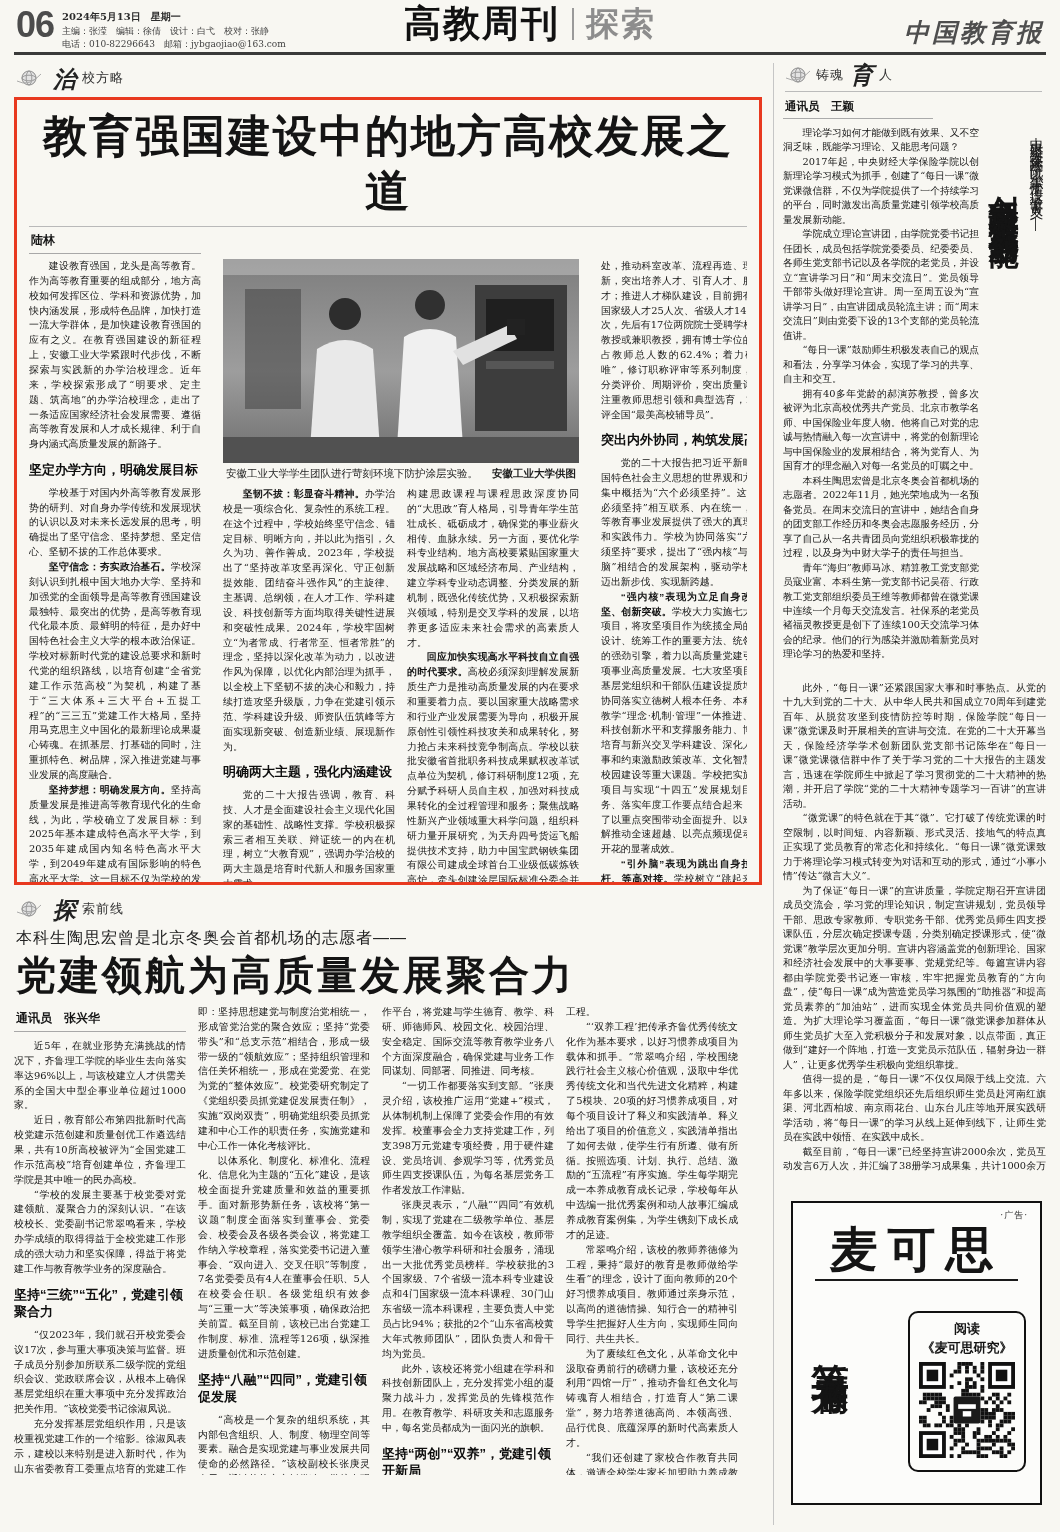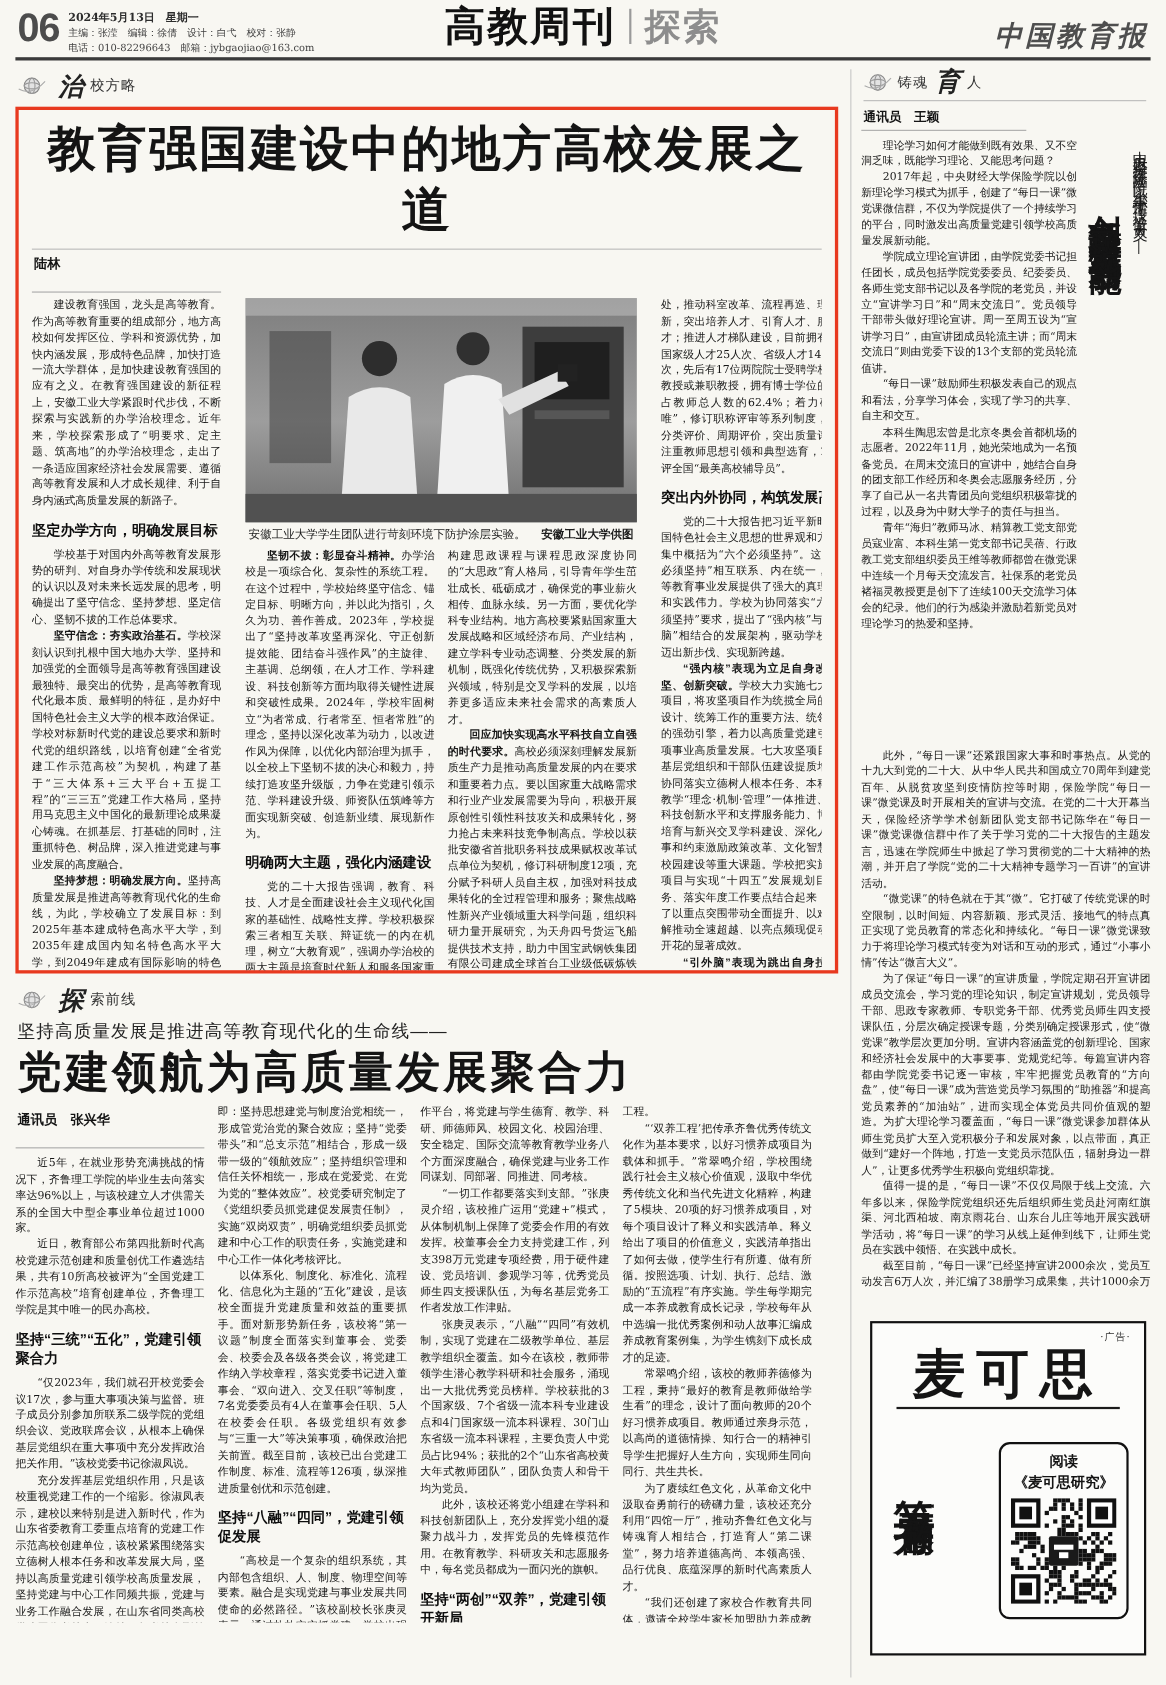--- a/index.html
+++ b/index.html
@@ -30,21 +30,21 @@
 
   
   .section-tag { display:flex; align-items:center; gap:5px; margin:5px 0 5px 2px; height:28px; }
   .tag-pre,.tag-post { font-family:"Liberation Sans","DejaVu Sans",sans-serif; font-size:13px; color:#333; letter-spacing:1px; }
   .tag-script { font-size:23px; font-weight:700; font-style:italic; color:#222; line-height:1; padding:0 1px; }
   .tag-underline { border-bottom:1px solid #bbb; padding-bottom:6px; margin-right:4px; }
 
   
   .main-box { border:3px solid #e8391f; padding:4px 12px 8px; height:788px; overflow:hidden; }
   .main-headline { font-family:"Liberation Sans","DejaVu Sans",sans-serif; font-weight:900; font-size:44px; letter-spacing:2px; text-align:center; line-height:1.25; padding:4px 0 8px; border-bottom:1px solid #b9b9b9; }
-  .byline { font-weight:700; font-size:12px; width:172px; border-bottom:1px solid #a8a8a8; padding:5px 0 16px 2px; margin-bottom:5px; }
+  .byline { font-weight:700; font-size:12px; width:172px; border-bottom:1px solid #a8a8a8; padding:5px 0 4px 2px; margin-bottom:5px; }
   .main-cols { display:flex; gap:22px; height:652px; overflow:hidden; }
   .ncol { width:172px; flex:none; overflow:hidden; }
   .mid { width:356px; flex:none; }
   .mid-cols { display:flex; gap:12px; height:418px; overflow:hidden; }
   .mid-cols .ncol { width:172px; }
 
   .photo-fig { margin-bottom:4px; }
   .photo-svg { width:356px; height:204px; display:block; }
   .photo-cap { font-size:10.5px; color:#1d1d1d; display:flex; justify-content:center; gap:14px; padding:4px 0 2px; }
   .photo-credit { font-family:"Liberation Sans","DejaVu Sans",sans-serif; font-weight:700; }
@@ -190,28 +190,29 @@
         <ellipse cx="13" cy="10" rx="7" ry="2.8" fill="none" stroke="#9a9a9a"></ellipse>
         <ellipse cx="13" cy="10" rx="2.8" ry="7" fill="none" stroke="#9a9a9a"></ellipse>
         <path d="M1 13 Q13 19.5 25 6" stroke="#ababab" fill="none"></path>
       </svg>
       <span class="tag-pre"></span>
       <span class="tag-script">探</span>
       <span class="tag-post">索前线</span>
     </div>
 
     <article>
-      <div class="bot-kicker">坚持高质量发展是推进高等教育现代化的生命线——</div>
+      <div class="bot-kicker">本科生陶思宏曾是北京冬奥会首都机场的志愿者——</div>
       <h2 class="bot-headline">党建领航为高质量发展聚合力</h2>
       <div class="bot-cols">
         <div class="ncol">
           <div class="byline">通讯员　张兴华</div>
           <div>
               <p class="body-p">近5年，在就业形势充满挑战的情况下，齐鲁理工学院的毕业生去向落实率达96%以上，与该校建立人才供需关系的全国大中型企事业单位超过1000家。</p>
               <p class="body-p">近日，教育部公布第四批新时代高校党建示范创建和质量创优工作遴选结果，共有10所高校被评为“全国党建工作示范高校”培育创建单位，齐鲁理工学院是其中唯一的民办高校。</p>
+              <p class="body-p">“学校的发展主要基于校党委对党建领航、凝聚合力的深刻认识。”在该校校长、党委副书记常翠鸣看来，学校办学成绩的取得得益于全校党建工作形成的强大动力和坚实保障，得益于将党建工作与教育教学业务的深度融合。</p>
               <h3 class="col-subhead">坚持“三统”“五化”，党建引领聚合力</h3>
               <p class="body-p">“仅2023年，我们就召开校党委会议17次，参与重大事项决策与监督。班子成员分别参加所联系二级学院的党组织会议、党政联席会议，从根本上确保基层党组织在重大事项中充分发挥政治把关作用。”该校党委书记徐淑凤说。</p>
               <p class="body-p">充分发挥基层党组织作用，只是该校重视党建工作的一个缩影。徐淑凤表示，建校以来特别是进入新时代，作为山东省委教育工委重点培育的党建工作示范高校创建单位，该校紧紧围绕落实立德树人根本任务和改革发展大局，坚持以高质量党建引领学校高质量发展，坚持党建与中心工作同频共振，党建与业务工作融合发展，在山东省同类高校党建工作考核中，连续四年考核名列前茅。</p>
             </div>
         </div>
         <div class="ncol">
             <p class="body-p cont">即：坚持思想建党与制度治党相统一，形成管党治党的聚合效应；坚持“党委带头”和“总支示范”相结合，形成一级带一级的“领航效应”；坚持组织管理和信任关怀相统一，形成在党爱党、在党为党的“整体效应”。校党委研究制定了《党组织委员抓党建促发展责任制》，实施“双岗双责”，明确党组织委员抓党建和中心工作的职责任务，实施党建和中心工作一体化考核评比。</p>
             <p class="body-p">以体系化、制度化、标准化、流程化、信息化为主题的“五化”建设，是该校全面提升党建质量和效益的重要抓手。面对新形势新任务，该校将“第一议题”制度全面落实到董事会、党委会、校委会及各级各类会议，将党建工作纳入学校章程，落实党委书记进入董事会、“双向进入、交叉任职”等制度，7名党委委员有4人在董事会任职、5人在校委会任职。各级党组织有效参与“三重一大”等决策事项，确保政治把关前置。截至目前，该校已出台党建工作制度、标准、流程等126项，纵深推进质量创优和示范创建。</p>
             <h3 class="col-subhead">坚持“八融”“四同”，党建引领促发展</h3>
             <p class="body-p">“高校是一个复杂的组织系统，其内部包含组织、人、制度、物理空间等要素。融合是实现党建与事业发展共同使命的必然路径。”该校副校长张庚灵表示，通过扎扎实实抓党建，学校出现了蓬勃发展的新景象。</p>
@@ -251,20 +252,21 @@
     </div>
 
     <article>
       <div class="r-byline">通讯员　王颖</div>
       <div class="narrow-zone">
         <div class="r-bodycol">
             <p class="body-p">理论学习如何才能做到既有效果、又不空洞乏味，既能学习理论、又能思考问题？</p>
             <p class="body-p">2017年起，中央财经大学保险学院以创新理论学习模式为抓手，创建了“每日一课”微党课微信群，不仅为学院提供了一个持续学习的平台，同时激发出高质量党建引领学校高质量发展新动能。</p>
             <p class="body-p">学院成立理论宣讲团，由学院党委书记担任团长，成员包括学院党委委员、纪委委员、各师生党支部书记以及各学院的老党员，并设立“宣讲学习日”和“周末交流日”。党员领导干部带头做好理论宣讲。周一至周五设为“宣讲学习日”，由宣讲团成员轮流主讲；而“周末交流日”则由党委下设的13个支部的党员轮流值讲。</p>
             <p class="body-p">“每日一课”鼓励师生积极发表自己的观点和看法，分享学习体会，实现了学习的共享、自主和交互。</p>
+            <p class="body-p">拥有40多年党龄的郝演苏教授，曾多次被评为北京高校优秀共产党员、北京市教学名师、中国保险业年度人物。他将自己对党的忠诚与热情融入每一次宣讲中，将党的创新理论与中国保险业的发展相结合，将为党育人、为国育才的理念融入对每一名党员的叮嘱之中。</p>
             <p class="body-p">本科生陶思宏曾是北京冬奥会首都机场的志愿者。2022年11月，她光荣地成为一名预备党员。在周末交流日的宣讲中，她结合自身的团支部工作经历和冬奥会志愿服务经历，分享了自己从一名共青团员向党组织积极靠拢的过程，以及身为中财大学子的责任与担当。</p>
             <p class="body-p">青年“海归”教师马冰、精算教工党支部党员寇业富、本科生第一党支部书记吴蓓、行政教工党支部组织委员王维等教师都曾在微党课中连续一个月每天交流发言。社保系的老党员褚福灵教授更是创下了连续100天交流学习体会的纪录。他们的行为感染并激励着新党员对理论学习的热爱和坚持。</p>
           </div>
         <div class="vert-block">
           <div class="v-kicker">中央财经大学保险学院以『小事小情』传达『微言大义』——</div>
           <div class="v-headline">创新理论学习模式激发育人新动能</div>
         </div>
       </div>
       <div class="wide-zone">
           <p class="body-p">此外，“每日一课”还紧跟国家大事和时事热点。从党的十九大到党的二十大、从中华人民共和国成立70周年到建党百年、从脱贫攻坚到疫情防控等时期，保险学院“每日一课”微党课及时开展相关的宣讲与交流。在党的二十大开幕当天，保险经济学学术创新团队党支部书记陈华在“每日一课”微党课微信群中作了关于学习党的二十大报告的主题发言，迅速在学院师生中掀起了学习贯彻党的二十大精神的热潮，并开启了学院“党的二十大精神专题学习一百讲”的宣讲活动。</p>

